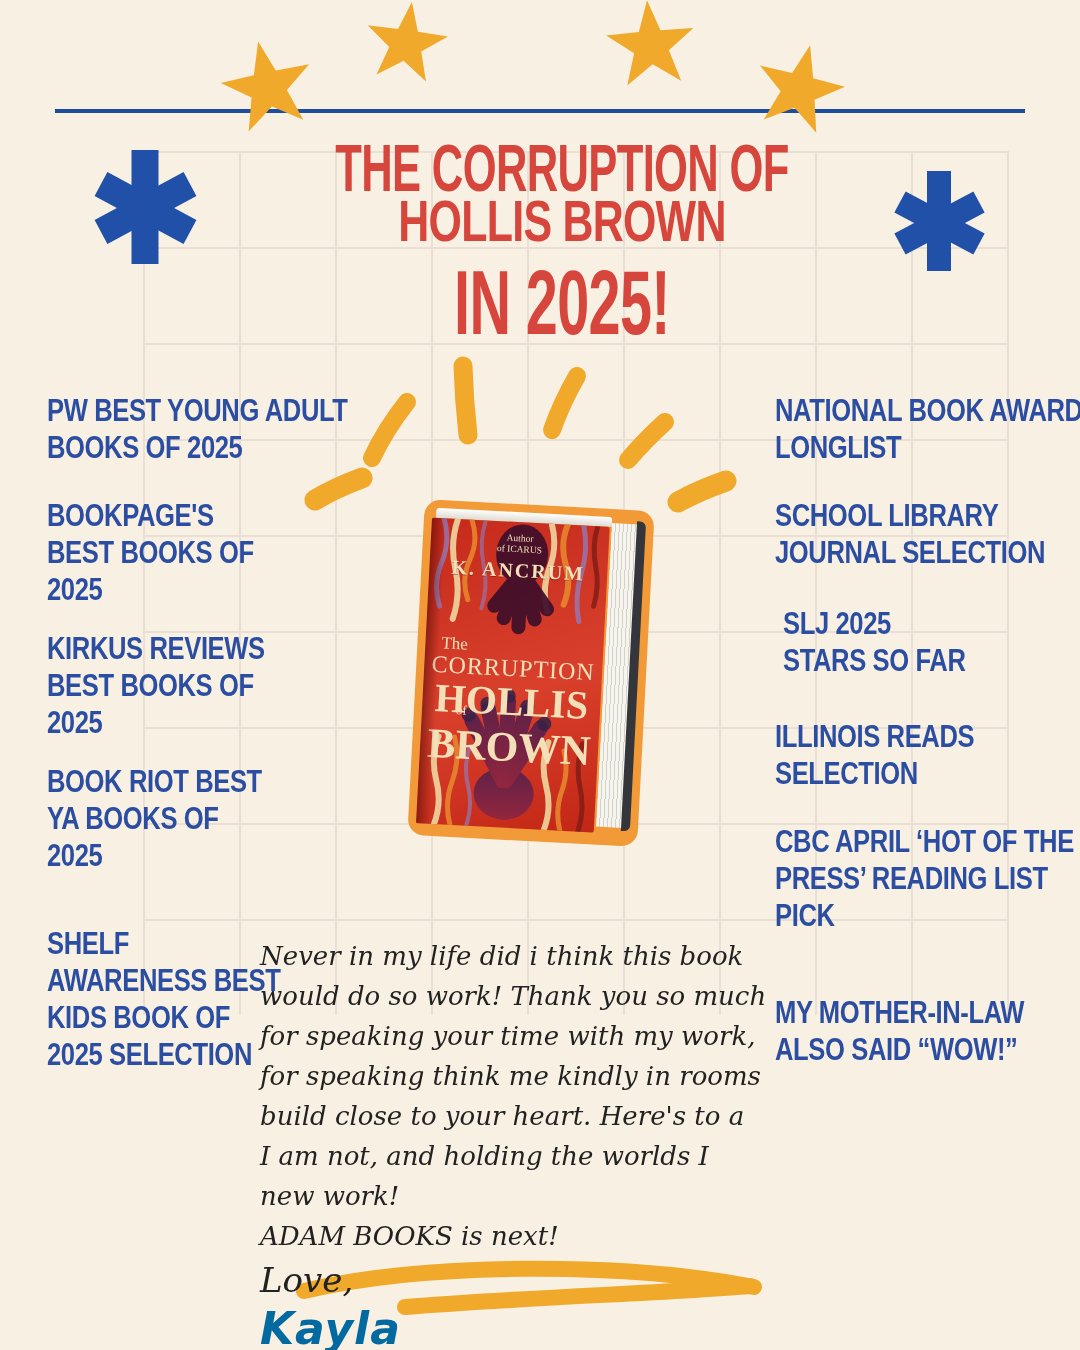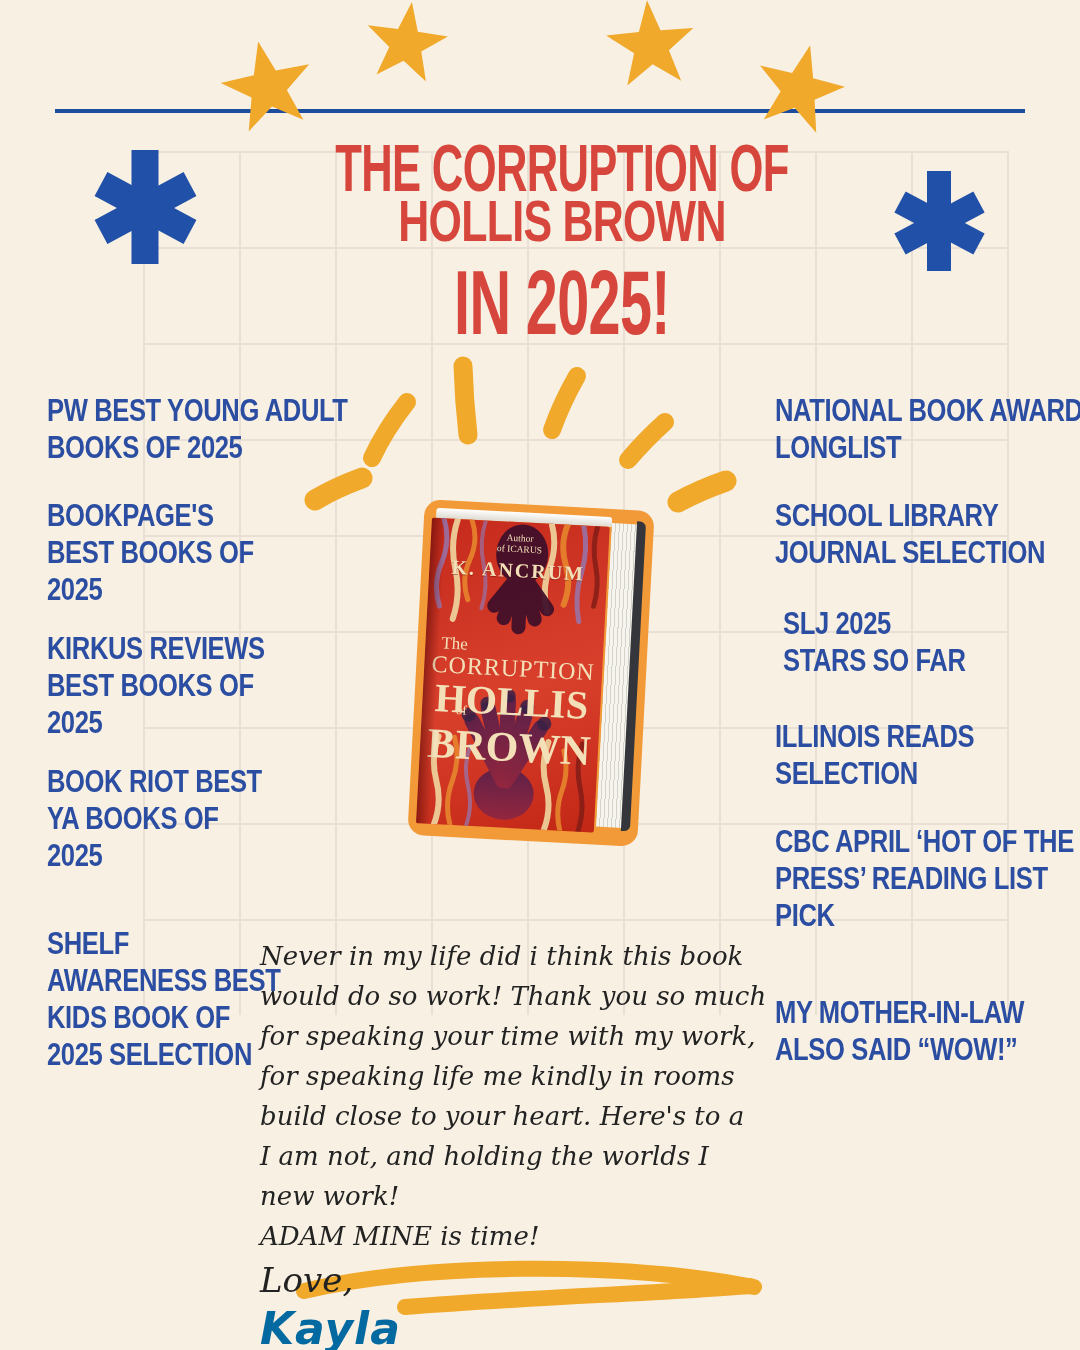--- a/index.html
+++ b/index.html
@@ -274,25 +274,25 @@
           <div class="cv-brown">BROWN</div>
         </div>
       </div>
     </div>
   </div>
 
   <div class="note">
     <div>Never in my life did i think this book</div>
     <div>would do so work! Thank you so much</div>
     <div>for speaking your time with my work,</div>
-    <div>for speaking life me kindly in rooms</div>
+    <div>for speaking think me kindly in rooms</div>
     <div>build close to your heart. Here's to a</div>
     <div>I am not, and holding the worlds I</div>
     <div>new work!</div>
-    <div>ADAM MINE is time!</div>
+    <div>ADAM BOOKS is next!</div>
     <div class="signoff">Love,</div>
     <div class="signature">Kayla</div>
   </div>
 
   <svg class="swoosh-svg" width="480" height="70" viewBox="0 0 480 70">
     <g stroke="#F0A92B" fill="none" stroke-linecap="round">
       <path d="M14,36 C130,8 330,6 464,32" stroke-width="16"></path>
       <path d="M115,52 C240,42 380,38 460,31" stroke-width="16"></path>
     </g>
   </svg>

